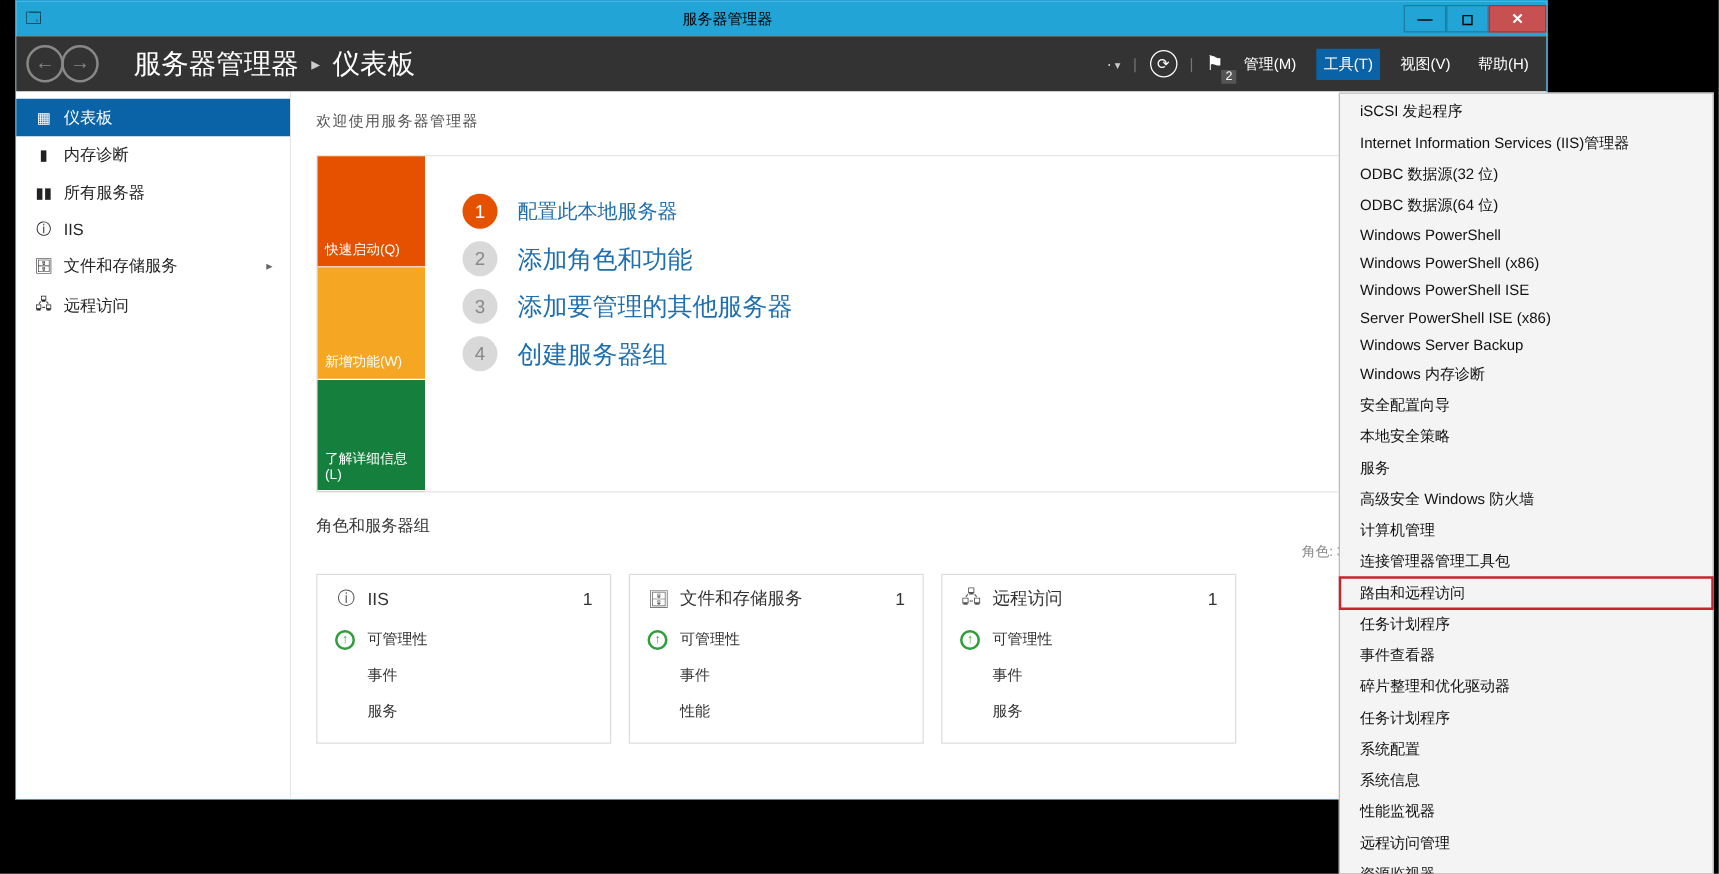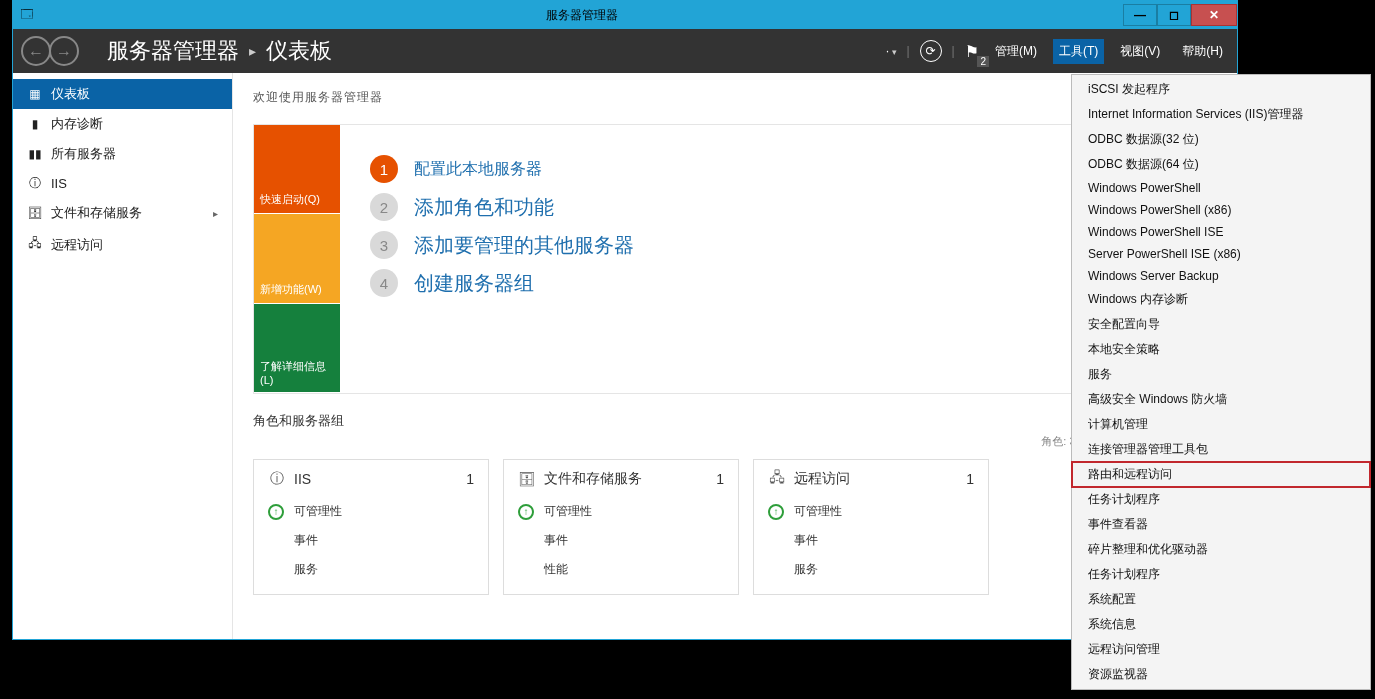--- a/index.html
+++ b/index.html
@@ -254,18 +254,19 @@
     <div class="mi">高级安全 Windows 防火墙</div>
     <div class="mi">计算机管理</div>
     <div class="mi">连接管理器管理工具包</div>
     <div class="mi highlight">路由和远程访问</div>
     <div class="mi">任务计划程序</div>
     <div class="mi">事件查看器</div>
     <div class="mi">碎片整理和优化驱动器</div>
     <div class="mi">任务计划程序</div>
     <div class="mi">系统配置</div>
     <div class="mi">系统信息</div>
+    <div class="mi">性能监视器</div>
     <div class="mi">远程访问管理</div>
     <div class="mi">资源监视器</div>
   </div>
 
 <div class="winlogo">⊞</div>
 <div class="watermark">@51CTO博客</div>
 
 </body></html>

